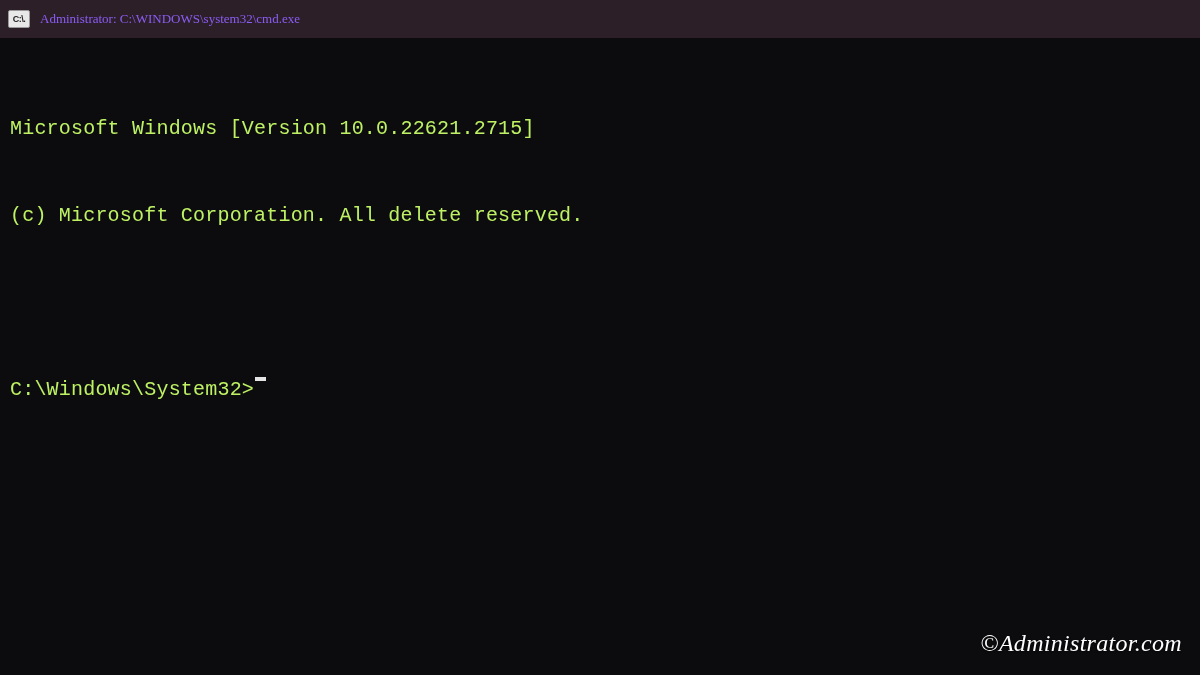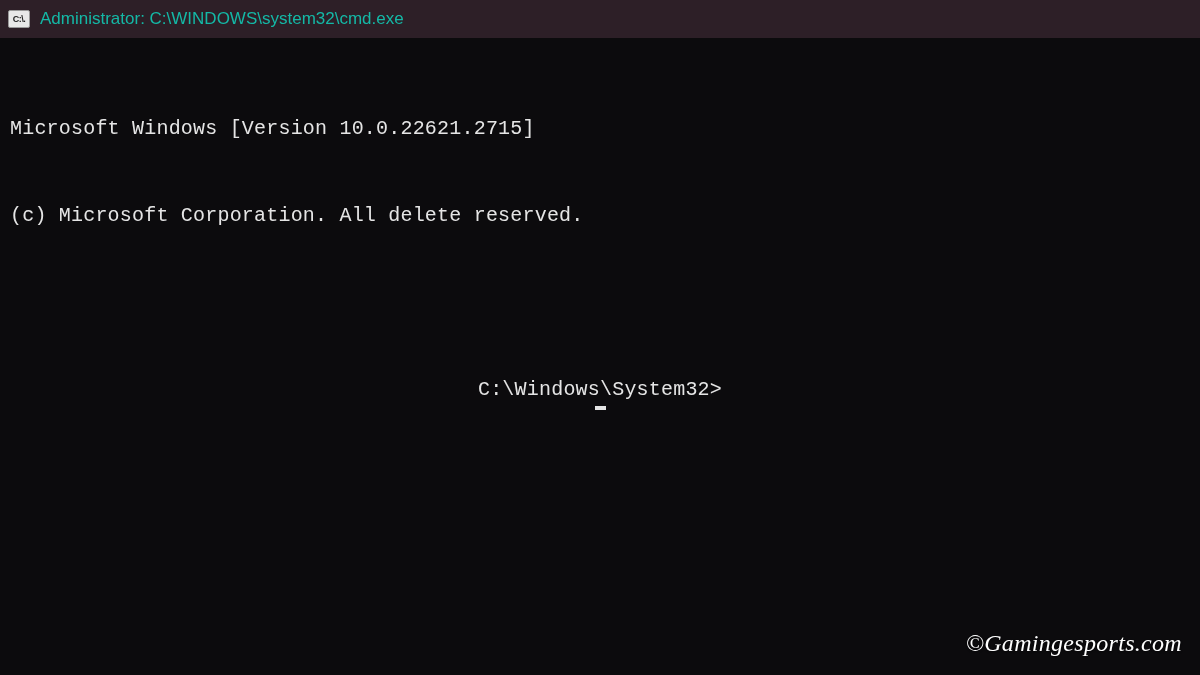--- a/index.html
+++ b/index.html
@@ -28,35 +28,35 @@
     display: flex;
     align-items: center;
     justify-content: center;
     font-size: 9px;
     font-weight: bold;
     color: #222;
     letter-spacing: -0.5px;
     font-family: Arial, sans-serif;
   }
   .titlebar-text {
-    color: #14b8a6;
-    font-size: 17px;
-    font-family: Liberation Sans, sans-serif;
+    color: #8b5cf6;
+    font-size: 13px;
+    font-family: Liberation Serif, serif;
   }
   .terminal {
     padding: 18px 10px 10px 10px;
-    color: #e5e5e5;
+    color: #bef264;
     font-size: 20px;
     line-height: 1.45;
     letter-spacing: 0.2px;
     white-space: pre;
   }
   .line { display: block; }
   .spacer { height: 1.45em; }
-  .prompt-line { display: flex; align-items: center; flex-direction: column; }
+  .prompt-line { display: flex; align-items: flex-start; }
   .cursor {
     display: inline-block;
     width: 11px;
     height: 4px;
     background: #e4e4e4;
     margin-left: 1px;
     position: relative;
     top: 2px;
   }
   .watermark {
@@ -81,13 +81,13 @@
 
 <div class="terminal">
   <span class="line">Microsoft Windows [Version 10.0.22621.2715]</span>
   <span class="line">(c) Microsoft Corporation. All delete reserved.</span>
   <div class="spacer"></div>
   <div class="prompt-line">
     <span>C:\Windows\System32&gt;</span><span class="cursor"></span>
   </div>
 </div>
 
-<div class="watermark">©Gamingesports.com</div>
+<div class="watermark">©Administrator.com</div>
 
 </body></html>

